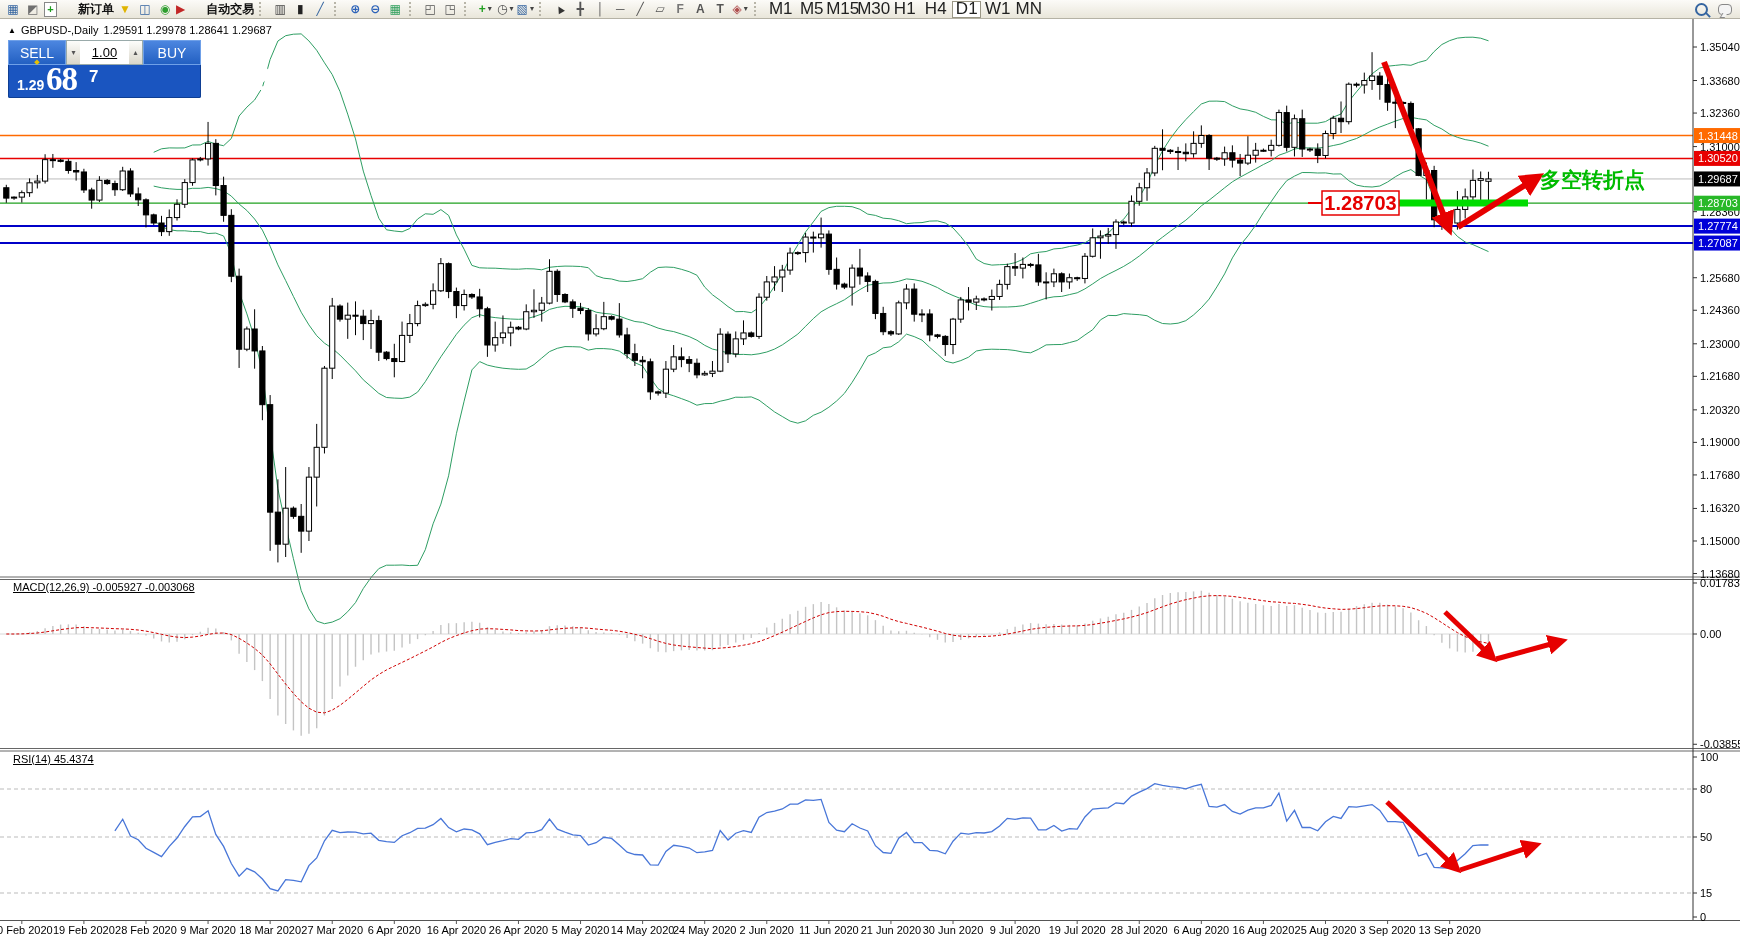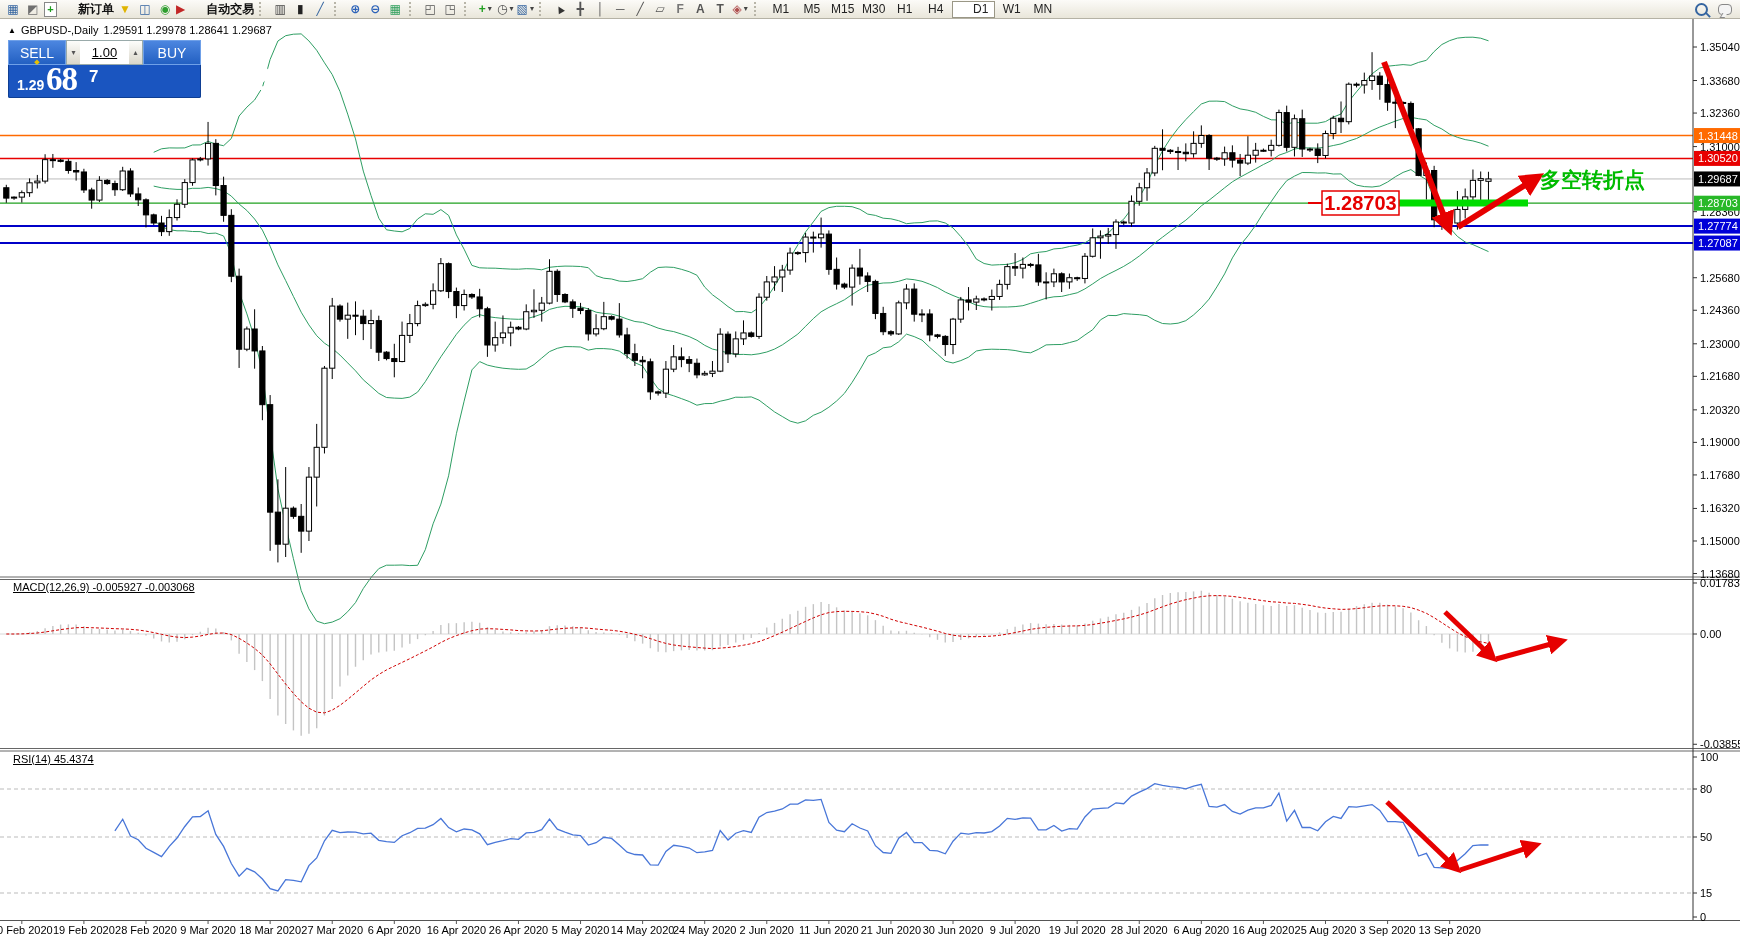--- a/index.html
+++ b/index.html
@@ -11,22 +11,22 @@
     display:flex;align-items:center;padding-left:3px;box-sizing:border-box;z-index:30;}
   .tbtn{height:16px;min-width:18px;display:flex;align-items:center;justify-content:center;
     margin:0 1px;font-size:12px;line-height:16px;cursor:default;}
   .tbtn .g{display:inline-block;}
   .tbtn .lbl{margin-left:21px;font-size:12px;color:#111;white-space:nowrap;font-weight:bold;}
   .tbtn .dd{font-size:8px;color:#444;margin-left:2px;}
   .tsep{width:5px;height:14px;border-left:2px dotted #B8B5A8;margin:0 4px;}
   .doc{width:11px;height:13px;background:#fff;border:1px solid #888;display:flex;
     align-items:center;justify-content:center;font-size:11px;font-weight:bold;color:#1F9E1F;}
   .tf{width:27px;height:15px;display:flex;align-items:center;justify-content:center;
-    font-size:12px;color:#222;margin:8px 1px;border:1px solid transparent;}
-  .tf.active{background:#fff;border:1px solid #9a9786;padding-left:14px;}
+    font-size:17px;color:#222;margin:8px 1px;border:1px solid transparent;}
+  .tf.active{background:#fff;border:1px solid #9a9786;}
   .tb-right{margin-left:auto;margin-right:8px;display:flex;align-items:center;gap:10px;}
   .mag{position:relative;width:9px;height:9px;border:2px solid #3565A0;border-radius:50%;}
   .mag i{position:absolute;left:8px;top:9px;width:6px;height:2px;background:#3565A0;
     transform:rotate(45deg);}
   .bubble{position:relative;width:12px;height:9px;border:1.5px solid #888;border-radius:4px;background:#f4f4f4;}
   .bubble i{position:absolute;left:2px;top:8px;width:4px;height:4px;border-left:1.5px solid #888;
     border-bottom:1.5px solid #888;transform:skewX(-30deg);background:#f4f4f4;}
   .rot{transform:rotate(-30deg);}
   
   #chart-svg{position:absolute;left:0;top:0;z-index:1;}

